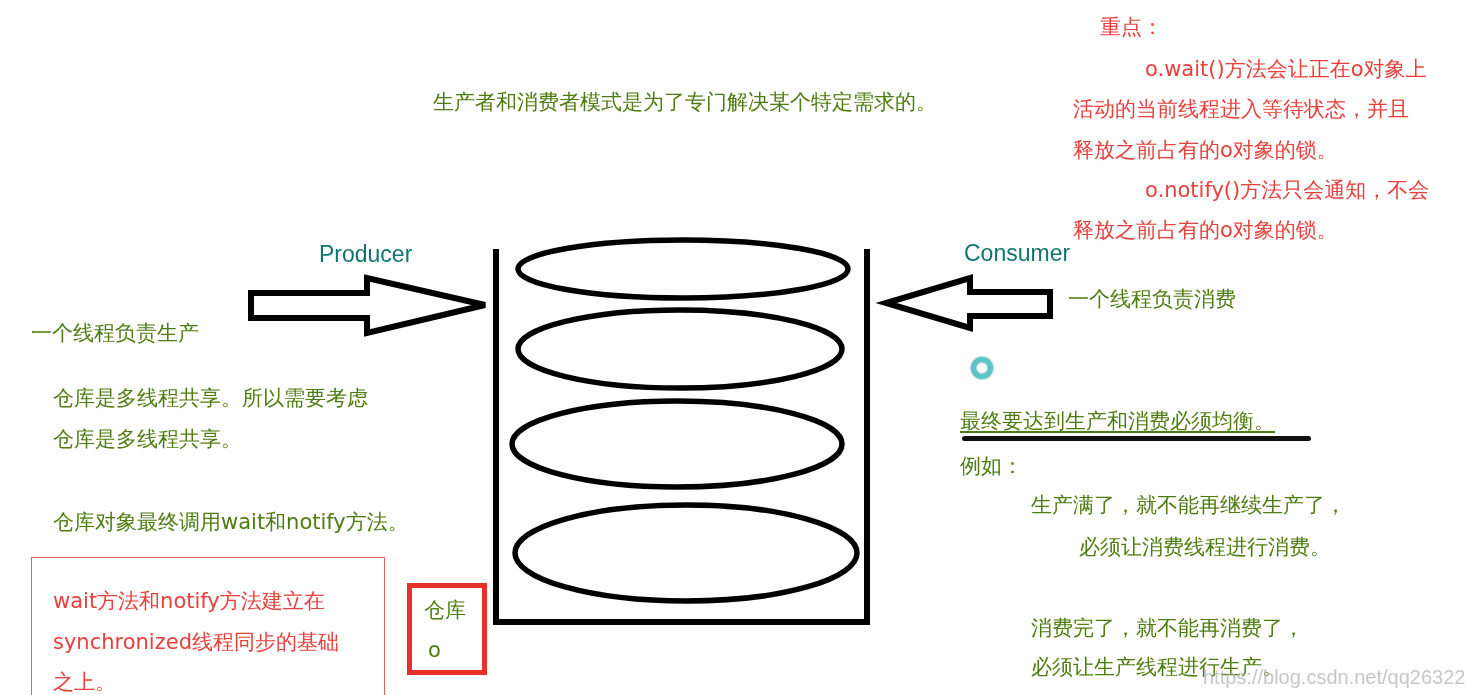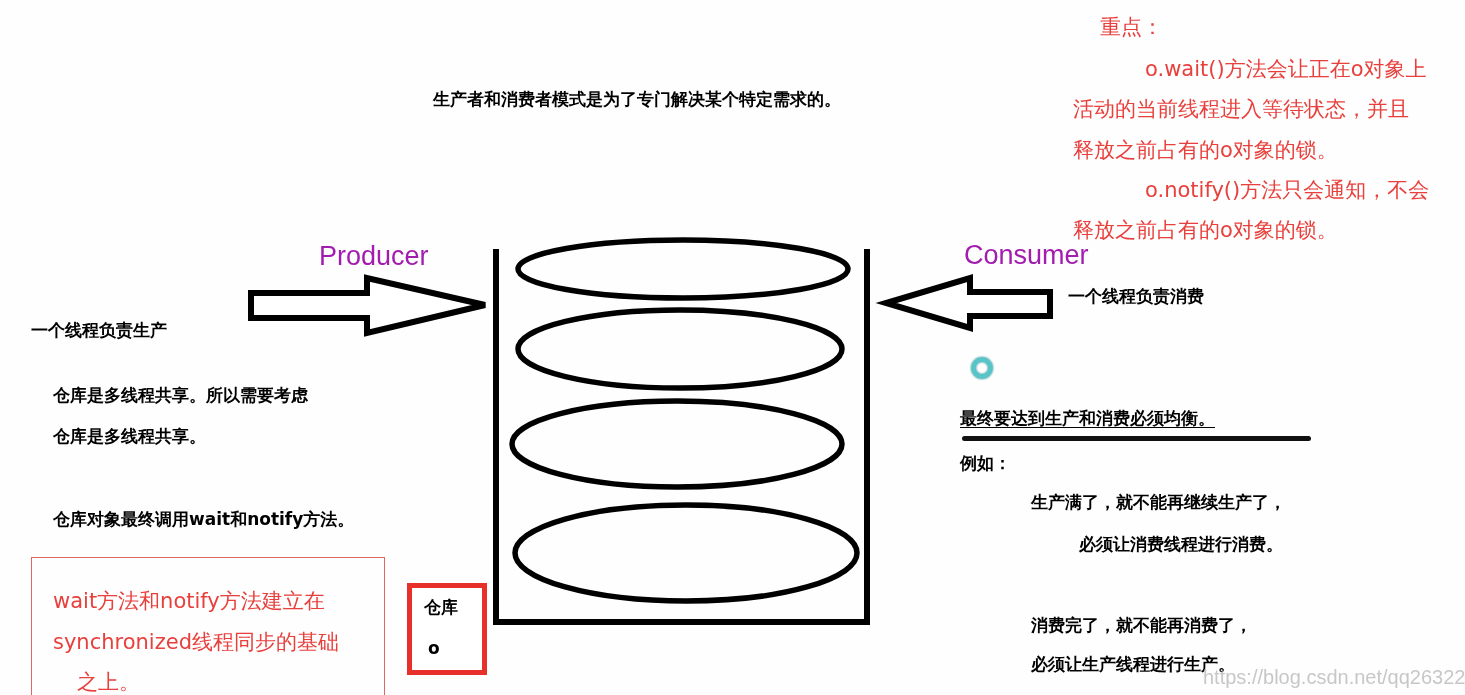--- a/index.html
+++ b/index.html
@@ -3,23 +3,23 @@
   <meta charset="utf-8">
   <style>
     html, body { margin: 0; padding: 0; }
     body {
       width: 1465px; height: 695px; position: relative; overflow: hidden;
       background: #fefefe;
       font-family: "DejaVu Sans", "Liberation Sans", sans-serif;
       color: #222;
     }
     .abs { position: absolute; white-space: nowrap; }
-    .t { font-size: 17px; color: #000000; font-weight: bold; }
+    .t { font-size: 21px; color: #4d7c0f; }
     .red { color: #e8403c; font-size: 21px; }
-    .en { font-family: "Liberation Sans", sans-serif; font-size: 27px; color: #a21caf; }
+    .en { font-family: "Liberation Sans", sans-serif; font-size: 23px; color: #0f766e; }
     svg.diagram { position: absolute; left: 0; top: 0; }
     .notebox {
       position: absolute; left: 31px; top: 557px; width: 354px; height: 150px;
       border: 1.5px solid #e06666; box-sizing: border-box;
     }
     .warehouse-box {
       position: absolute; left: 407px; top: 583px; width: 80px; height: 92px;
       border: 5px solid #e8302a; box-sizing: border-box; background: #fff;
     }
     .underline-bar {
@@ -75,21 +75,21 @@
 <div class="abs en" style="left:964px; top:240px;">Consumer</div>
 <div class="abs t" style="left:1068px; top:285px;">一个线程负责消费</div>
 
 <div class="abs t" style="left:53px; top:384px;">仓库是多线程共享。所以需要考虑</div>
 <div class="abs t" style="left:53px; top:425px;">仓库是多线程共享。</div>
 <div class="abs t" style="left:53px; top:508px;">仓库对象最终调用wait和notify方法。</div>
 
 <div class="notebox"></div>
 <div class="abs red" style="left:53px; top:587px;">wait方法和notify方法建立在</div>
 <div class="abs red" style="left:53px; top:628px;">synchronized线程同步的基础</div>
-<div class="abs red" style="left:53px; top:668px;margin-left:24px;">之上。</div>
+<div class="abs red" style="left:53px; top:668px;">之上。</div>
 
 <div class="warehouse-box"></div>
 <div class="abs t" style="left:424px; top:596px;">仓库</div>
 <div class="abs t" style="left:428px; top:638px;">o</div>
 
 <div class="spinner"></div>
 
 <div class="abs t" style="left:960px; top:407px; text-decoration: underline; text-underline-offset: 3px;">最终要达到生产和消费必须均衡。</div>
 <div class="underline-bar"></div>
 <div class="abs t" style="left:960px; top:452px;">例如：</div>

